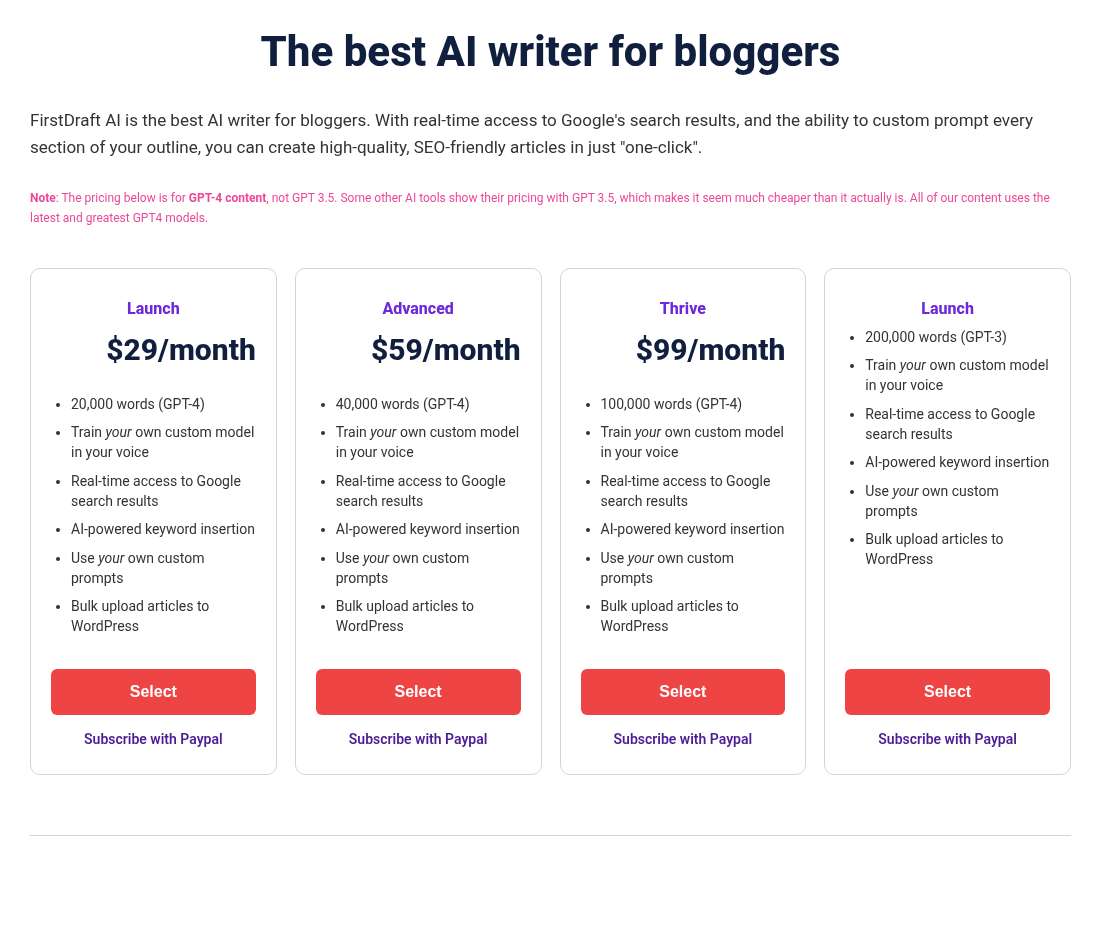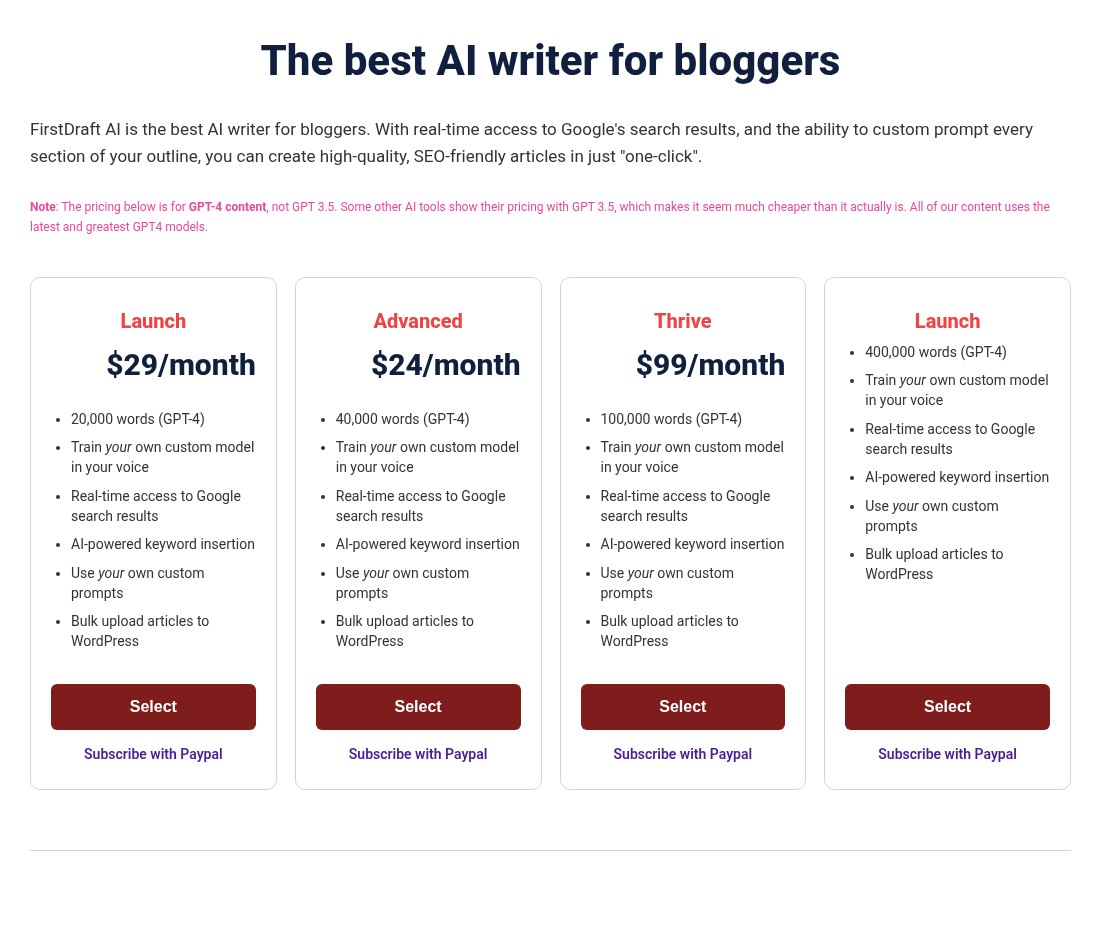--- a/index.html
+++ b/index.html
@@ -5,21 +5,21 @@
     * { box-sizing: border-box; margin: 0; padding: 0; }
     body {
       font-family: -apple-system, BlinkMacSystemFont, 'Segoe UI', Roboto, sans-serif;
       background: #fff;
       color: #1a1a2e;
       font-size: 15px;
       line-height: 1.5;
     }
     .page-wrapper {
       max-width: 1101px;
-      margin: 9px auto;
+      margin: 0 auto;
       padding: 20px 30px 60px;
     }
     .page-title {
       text-align: center;
       font-size: 42px;
       font-weight: 800;
       color: #0f1f3d;
       margin-bottom: 24px;
     }
     .intro-text {
@@ -44,23 +44,23 @@
     }
     .plan-card {
       border: 1px solid #d0d5dd;
       border-radius: 10px;
       padding: 28px 20px 24px;
       display: flex;
       flex-direction: column;
       background: #fff;
     }
     .plan-name {
-      font-size: 20px;
+      font-size: 16px;
       font-weight: 800;
-      color: #ef4444;
+      color: #6d28d9;
       text-align: center;
       margin-bottom: 6px;
     }
     .plan-price {
       font-size: 30px;
       font-weight: 800;
       color: #0f1f3d;
       text-align: right;
       margin-bottom: 22px;
     }
@@ -76,21 +76,21 @@
       margin-bottom: 8px;
       line-height: 1.45;
     }
     .plan-features li em {
       font-style: italic;
     }
     .select-btn {
       display: block;
       width: 100%;
       padding: 14px 0;
-      background: #7f1d1d;
+      background: #ef4444;
       color: #fff;
       font-size: 16px;
       font-weight: 600;
       border: none;
       border-radius: 6px;
       cursor: pointer;
       text-align: center;
       margin-bottom: 14px;
     }
     .subscribe-link {
@@ -133,21 +133,21 @@
           <li>Real-time access to Google search results</li>
           <li>AI-powered keyword insertion</li>
           <li>Use <em>your</em> own custom prompts</li>
           <li>Bulk upload articles to WordPress</li>
     </ul>
     <button class="select-btn">Select</button>
     <a class="subscribe-link" href="#">Subscribe with Paypal</a>
   </div>
       <div class="plan-card">
     <div class="plan-name">Advanced</div>
-    <div class="plan-price">$24/month</div>
+    <div class="plan-price">$59/month</div>
     <ul class="plan-features">
       <li>40,000 words (GPT-4)</li>
           <li>Train <em>your</em> own custom model in your voice</li>
           <li>Real-time access to Google search results</li>
           <li>AI-powered keyword insertion</li>
           <li>Use <em>your</em> own custom prompts</li>
           <li>Bulk upload articles to WordPress</li>
     </ul>
     <button class="select-btn">Select</button>
     <a class="subscribe-link" href="#">Subscribe with Paypal</a>
@@ -162,21 +162,21 @@
           <li>AI-powered keyword insertion</li>
           <li>Use <em>your</em> own custom prompts</li>
           <li>Bulk upload articles to WordPress</li>
     </ul>
     <button class="select-btn">Select</button>
     <a class="subscribe-link" href="#">Subscribe with Paypal</a>
   </div>
       <div class="plan-card">
     <div class="plan-name">Launch</div>
     <ul class="plan-features">
-      <li>400,000 words (GPT-4)</li>
+      <li>200,000 words (GPT-3)</li>
           <li>Train <em>your</em> own custom model in your voice</li>
           <li>Real-time access to Google search results</li>
           <li>AI-powered keyword insertion</li>
           <li>Use <em>your</em> own custom prompts</li>
           <li>Bulk upload articles to WordPress</li>
     </ul>
     <button class="select-btn">Select</button>
     <a class="subscribe-link" href="#">Subscribe with Paypal</a>
   </div>
     </div>

